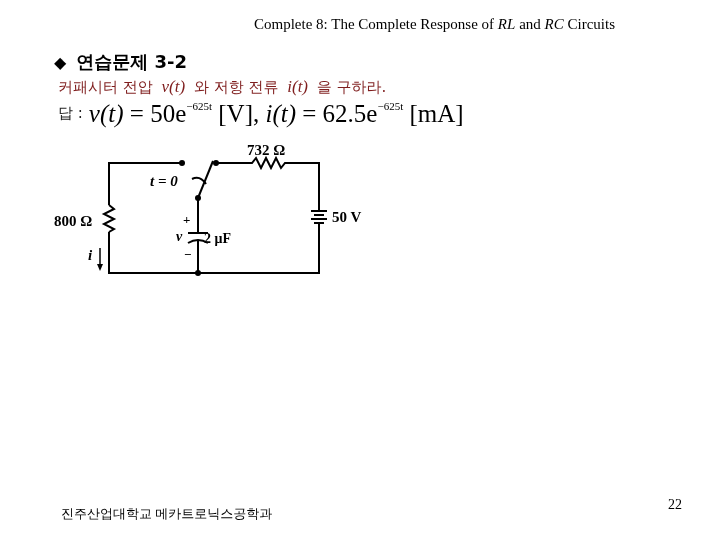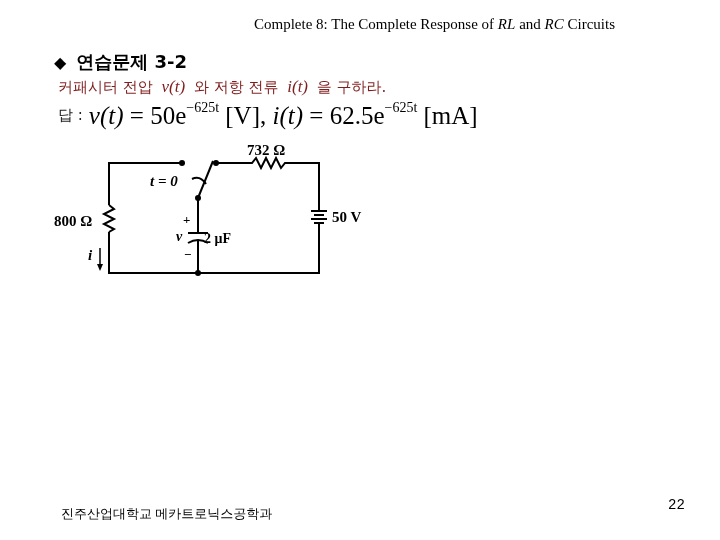--- a/index.html
+++ b/index.html
@@ -22,29 +22,29 @@
       position: absolute; left: 58px; top: 77px; font-size: 15px;
       font-family: "DejaVu Sans", sans-serif; white-space: nowrap; color: #7f1d1d;
     }
     .problem .math { font-family: "Liberation Serif", serif; font-style: italic; font-size: 17px; margin: 0 4px; }
     .answer {
       position: absolute; left: 58px; top: 100px; white-space: nowrap;
       font-family: "Liberation Serif", serif; font-size: 25px;
     }
     .answer .lbl { font-family: "DejaVu Sans", sans-serif; font-size: 15px; color:#222; margin-right: 6px; vertical-align: 4px; }
     .answer i { font-style: italic; }
-    .answer sup { font-size: 14px; vertical-align: 12px; margin-top: 24px; }
+    .answer sup { font-size: 11px; vertical-align: 12px; margin-top: 24px; }
     .circuit { position: absolute; left: 0; top: 0; }
     .footer {
       position: absolute; left: 61px; top: 505px; font-size: 13px;
       font-family: Liberation Serif, serif; white-space: nowrap;
     }
     .page-num {
       position: absolute; left: 668px; top: 497px; font-size: 14px;
-      font-family: Liberation Mono, monospace;
+      font-family: Liberation Serif, serif;
     }
     svg text { font-family: "Liberation Serif", serif; font-weight: bold; }
   </style>
 </head>
 <body>
 
 <div class="header">
   <span>Complete 8: The Complete Response of </span><i>RL</i><span> and </span><i>RC</i><span> Circuits</span>
 </div>
 

